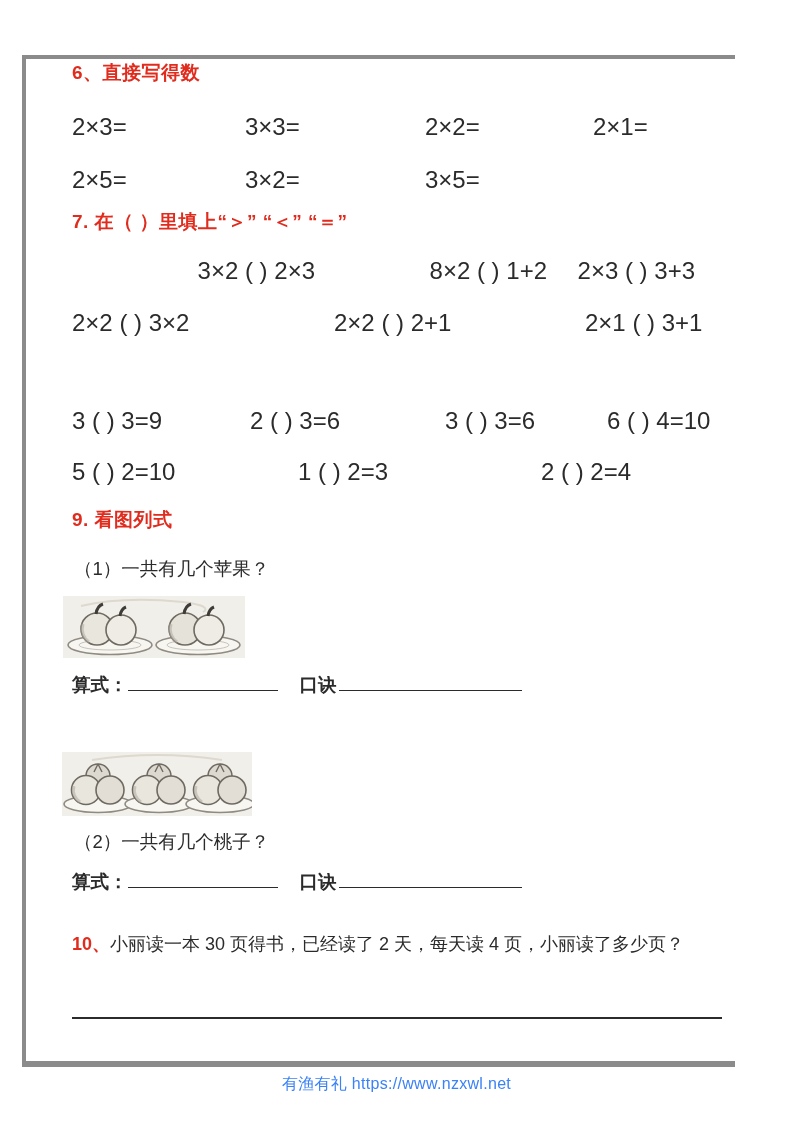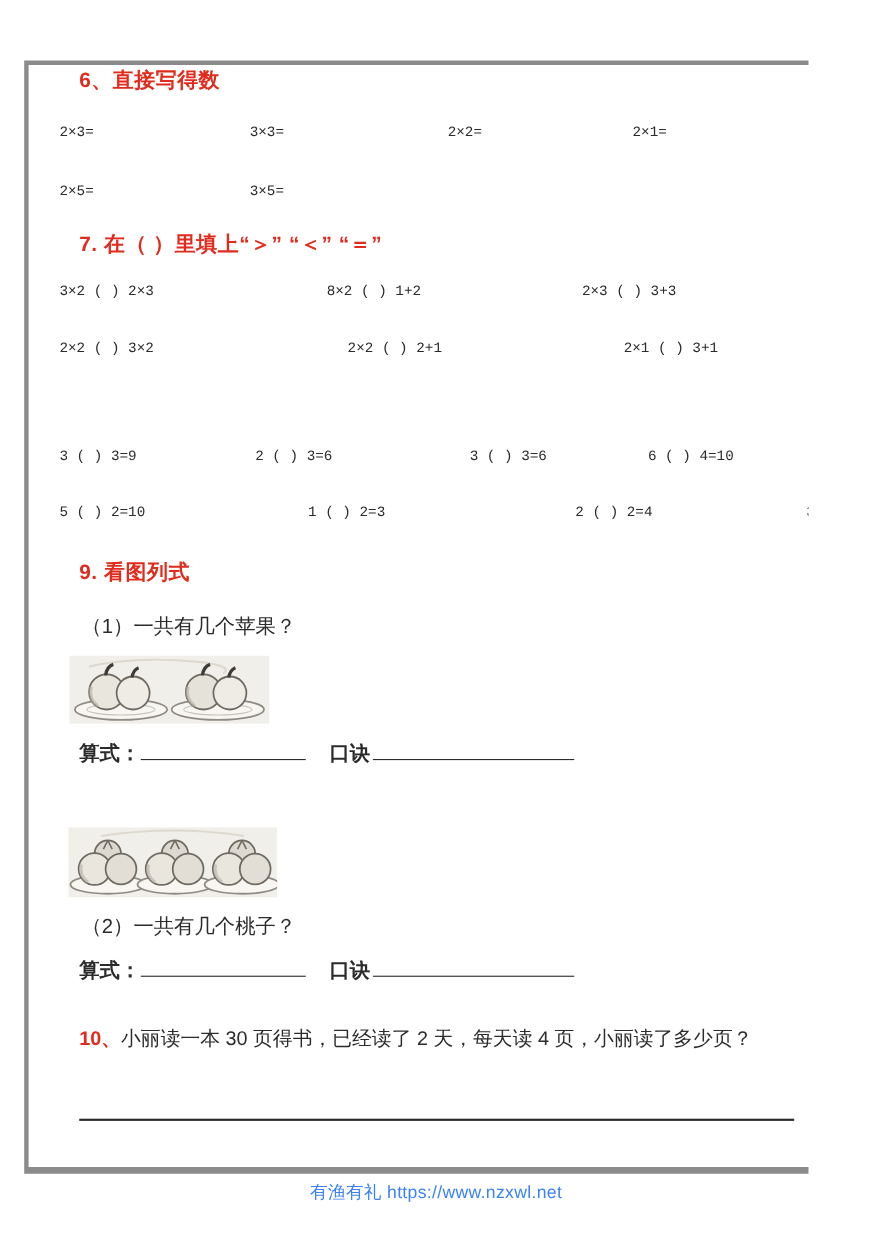--- a/index.html
+++ b/index.html
@@ -19,22 +19,22 @@
     border-bottom-width:6px;
     background:#ffffff;
   }
   .abs { position:absolute; }
   .heading {
     color:#e02b1d; font-weight:bold;
     font-size:19px; letter-spacing:0.5px;
     white-space:nowrap;
   }
   .mathrow {
-    position:absolute; left:54px; right:40px;
-    display:grid; font-size:13px; white-space:nowrap;font-family:Liberation Mono, monospace;
+    position:absolute; left:72px; right:40px;
+    display:grid; font-size:24px; white-space:nowrap;
   }
   .row6 { grid-template-columns:173px 180px 168px 1fr; }
   .row7 { grid-template-columns:243px 232px 1fr; }
   .row8 { grid-template-columns:178px 195px 162px 1fr; }
   .qtext { font-size:18.5px; white-space:nowrap; }
   .formula-row { font-size:18.5px; font-weight:600; white-space:nowrap; }
   .blank {
     display:inline-block; vertical-align:baseline;
     border-bottom:1.6px solid #2b2b2b; height:4px;
   }
@@ -62,25 +62,26 @@
 
   <div class="abs heading" style="left:72px; top:60px;">6、直接写得数</div>
   <div class="mathrow row6" style="top:113px;">
     <span>2×3=</span>
     <span>3×3=</span>
     <span>2×2=</span>
     <span>2×1=</span>
   </div>
   <div class="mathrow row6" style="top:166px;">
     <span>2×5=</span>
+    <span>3×2=</span>
     <span>3×5=</span>
   </div>
 
   <div class="abs heading" style="left:72px; top:209px;">7. 在（ ）里填上“＞” “＜” “＝”</div>
-  <div class="mathrow row7" style="top:257px;">
+  <div class="mathrow row7" style="top:257px;text-align:right;">
     <span>3×2 ( ) 2×3</span>
     <span>8×2 ( ) 1+2</span>
     <span>2×3 ( ) 3+3</span>
   </div>
   <div class="mathrow row7" style="top:309px;gap:19px;">
     <span>2×2 ( ) 3×2</span>
     <span>2×2 ( ) 2+1</span>
     <span>2×1 ( ) 3+1</span>
   </div>
 

